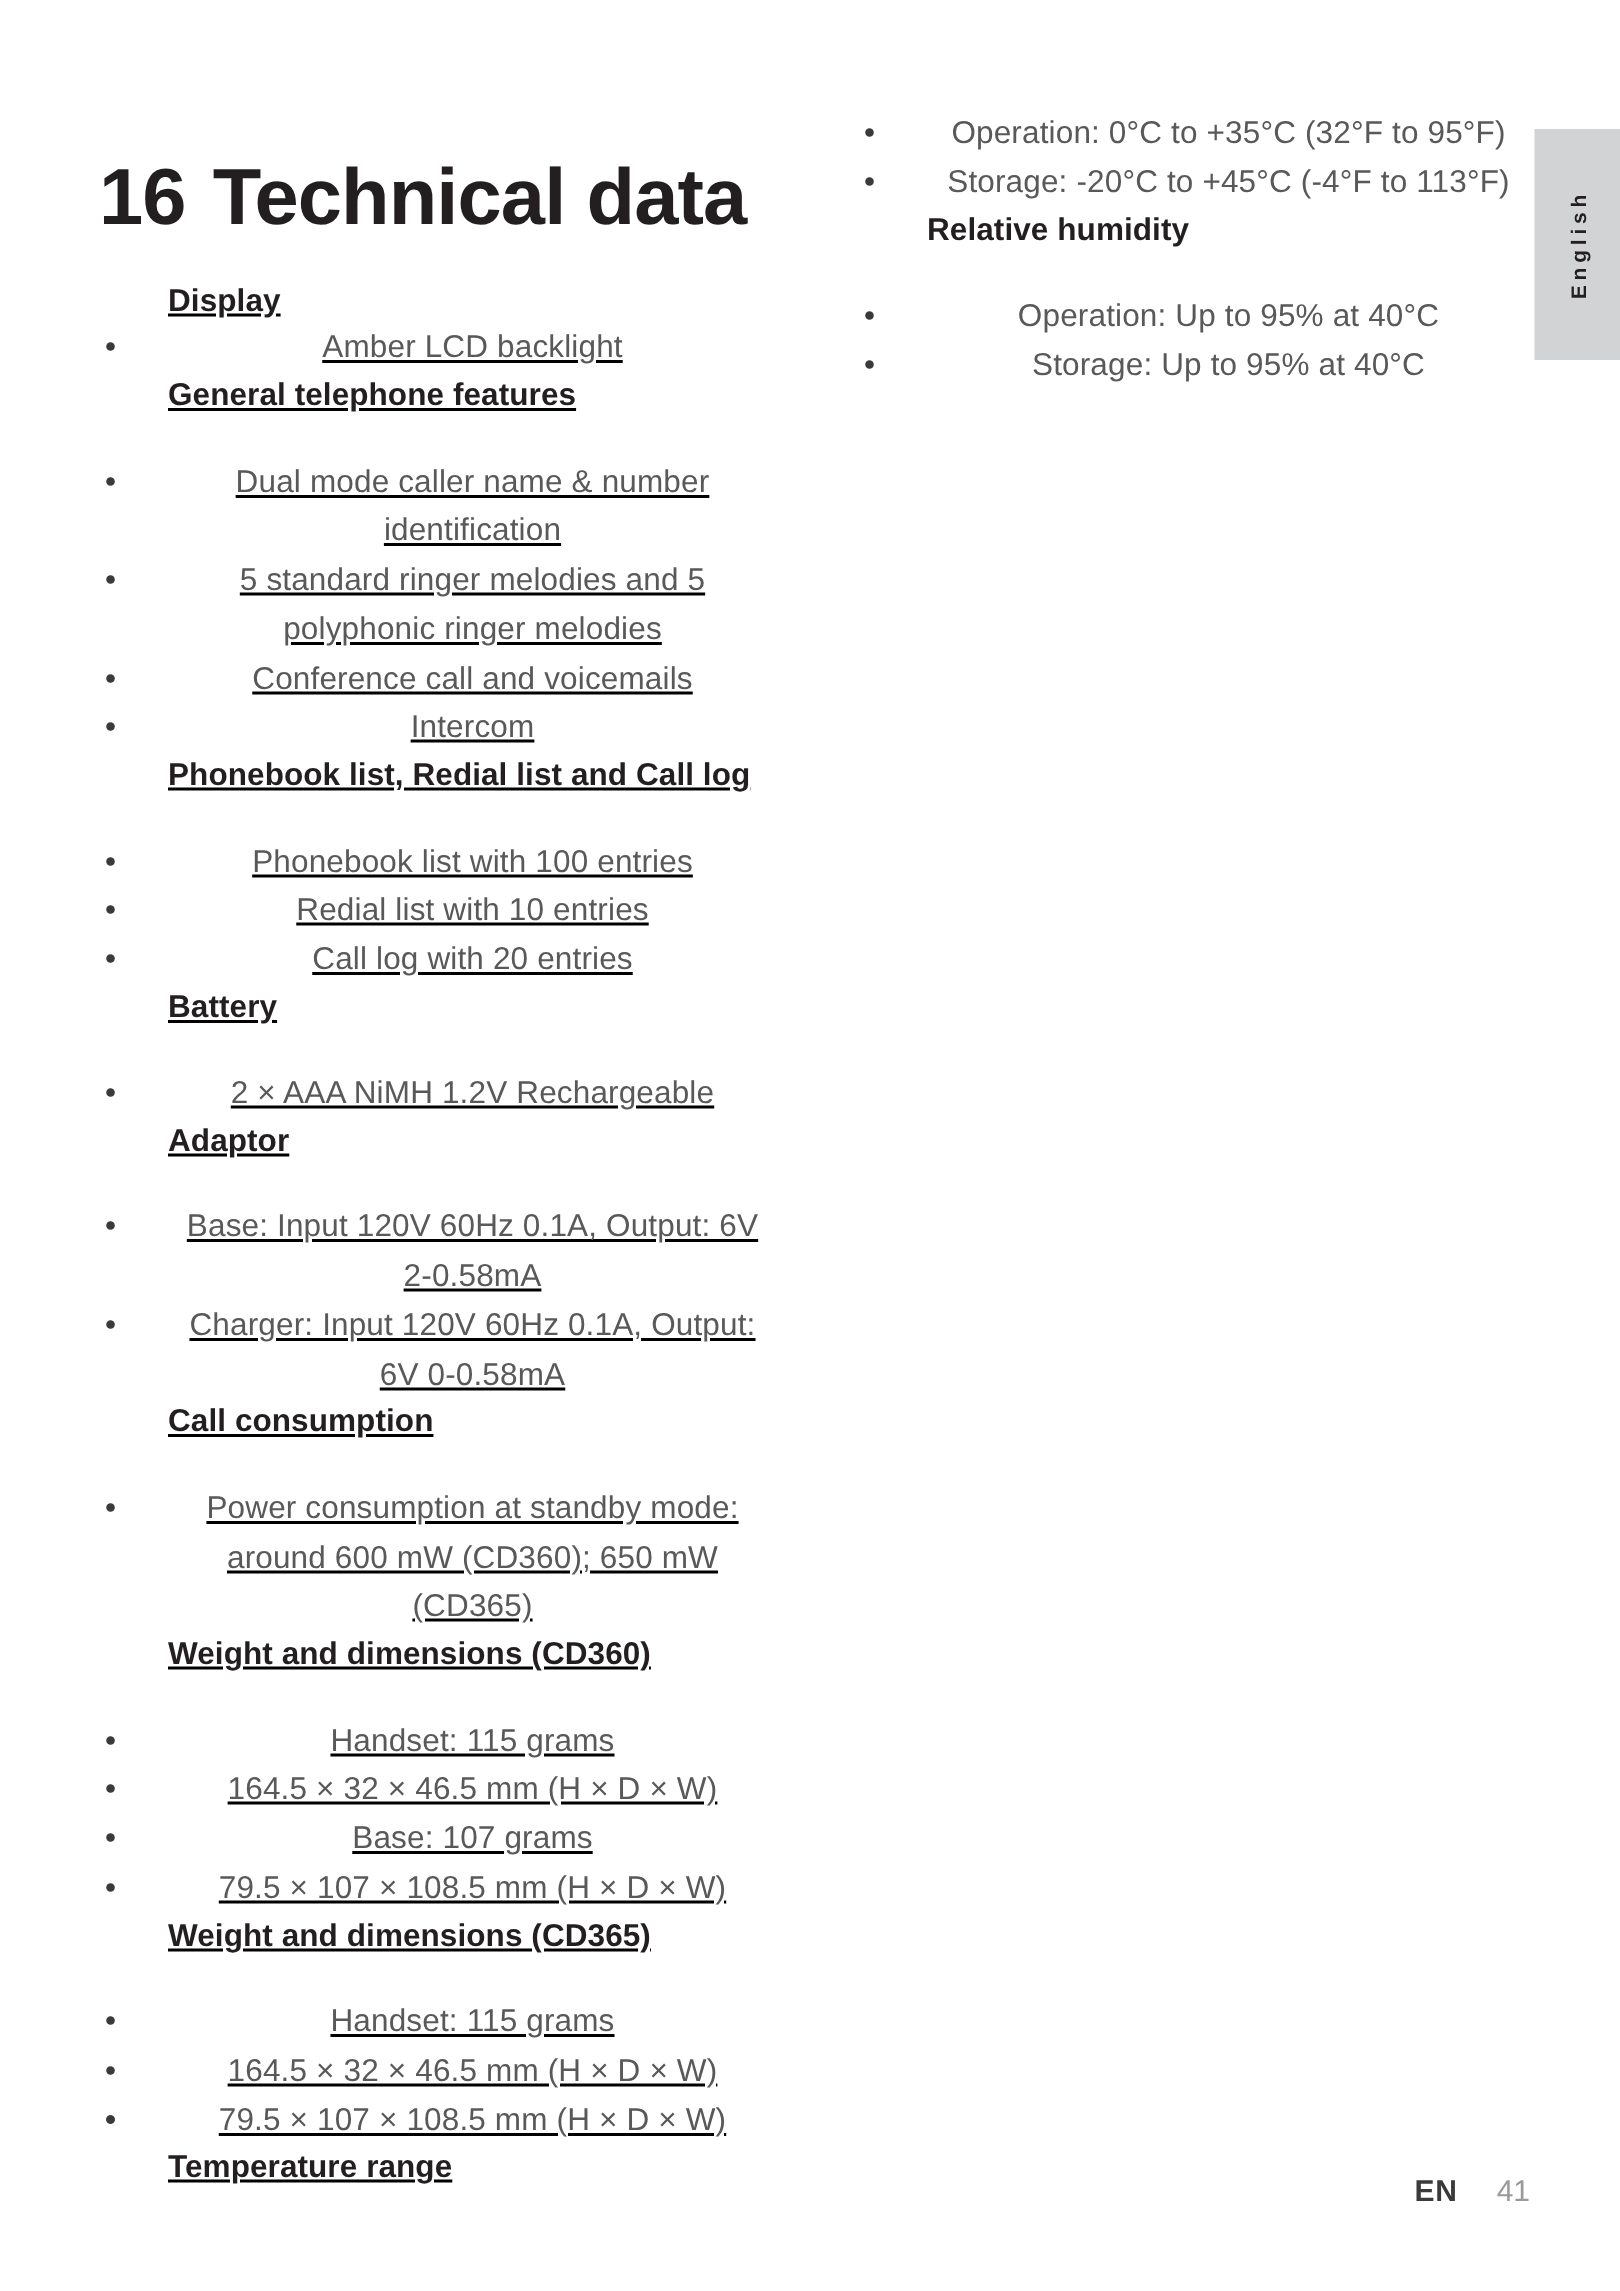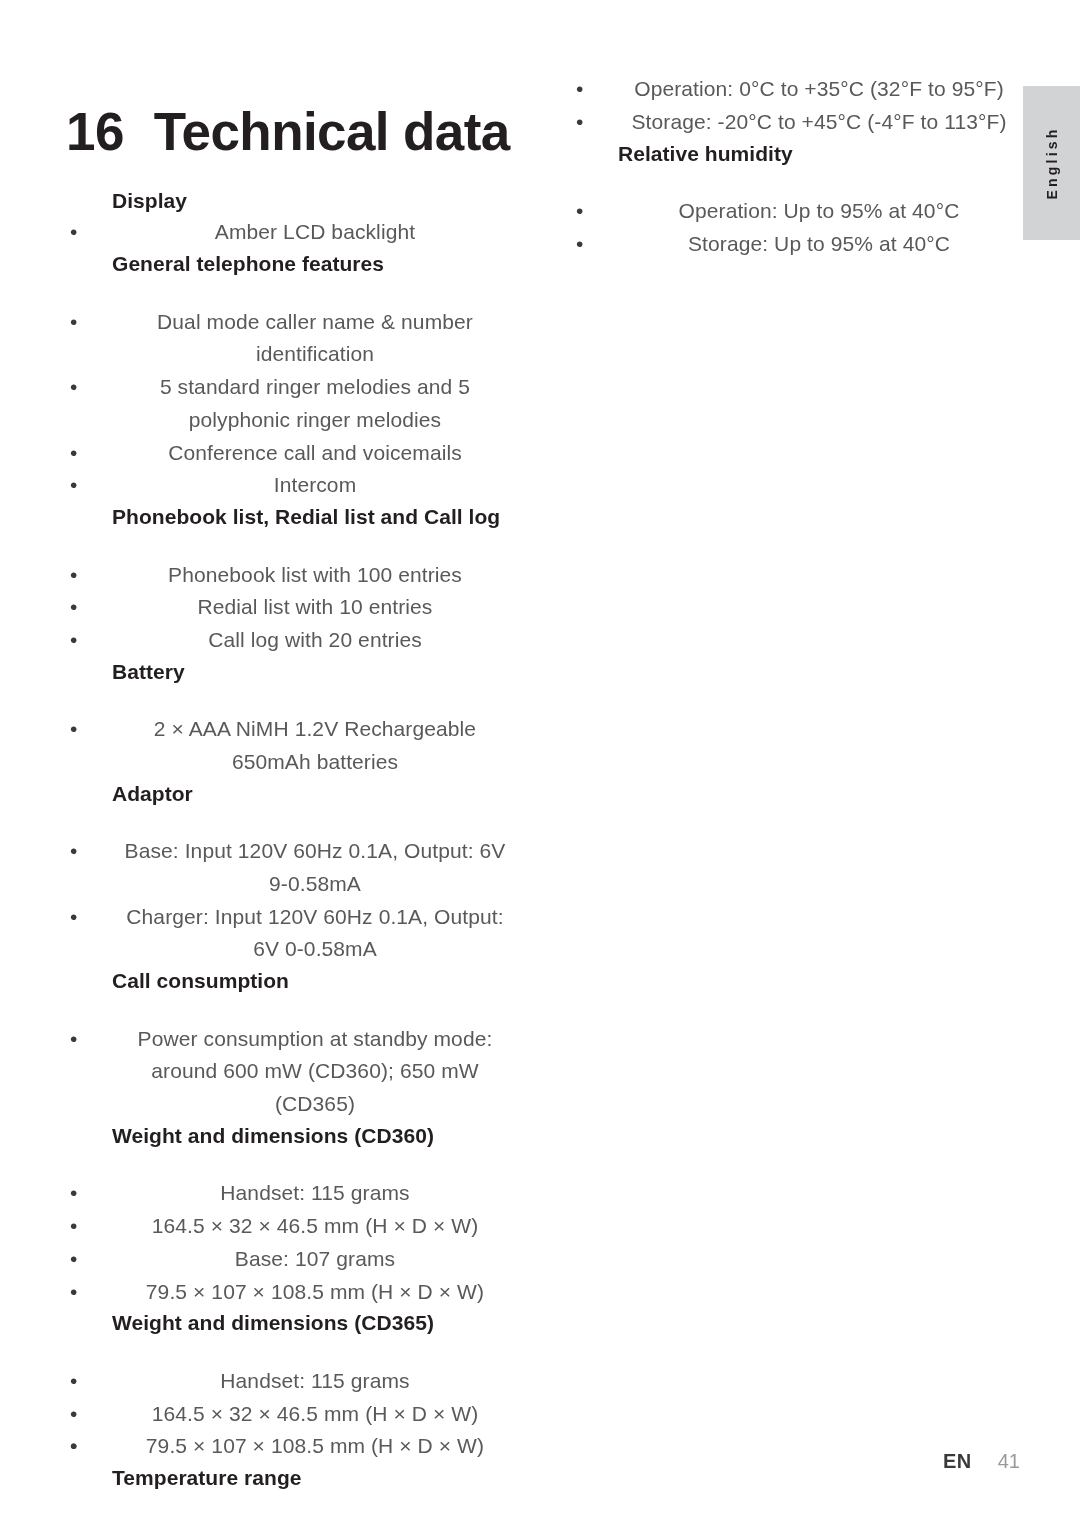--- a/index.html
+++ b/index.html
@@ -53,32 +53,33 @@
     left: 66px;
     top: 66px;
     font-size: 53px;
     font-weight: bold;
     color: #231f20;
     letter-spacing: -0.6px;
     line-height: 1.12;
     white-space: nowrap;
   }
   .page-title .num {
-    margin-right: 30px;
+    margin-right: 18px;
   }
 
   
   .col {
     position: absolute;
     top: 0;
   }
   .col-left {
     left: 66px;
     top: 186px;
     width: 452px;
+    text-decoration: underline;
   }
   .col-right {
     left: 572px;
     top: 73px;
     width: 448px;
   }
 
   
   .heading {
     font-size: 21px;
@@ -187,30 +188,29 @@
         <span class="btext">
           <span class="ln">Call log with 20 entries</span>
         </span>
       </div>
       <div class="heading">Battery</div>
       <div class="heading-sep"></div>
       <div class="bullet-row">
         <span class="dot">•</span>
         <span class="btext">
           <span class="ln">2 × AAA NiMH 1.2V Rechargeable</span>
-          <span class="ln">650mAh batteries</span>
         </span>
       </div>
       <div class="heading">Adaptor</div>
       <div class="heading-sep"></div>
       <div class="bullet-row">
         <span class="dot">•</span>
         <span class="btext">
           <span class="ln">Base: Input 120V 60Hz 0.1A, Output: 6V</span>
-          <span class="ln">9-0.58mA</span>
+          <span class="ln">2-0.58mA</span>
         </span>
       </div>
       <div class="bullet-row">
         <span class="dot">•</span>
         <span class="btext">
           <span class="ln">Charger: Input 120V 60Hz 0.1A, Output:</span>
           <span class="ln">6V 0-0.58mA</span>
         </span>
       </div>
       <div class="heading">Call consumption</div>

